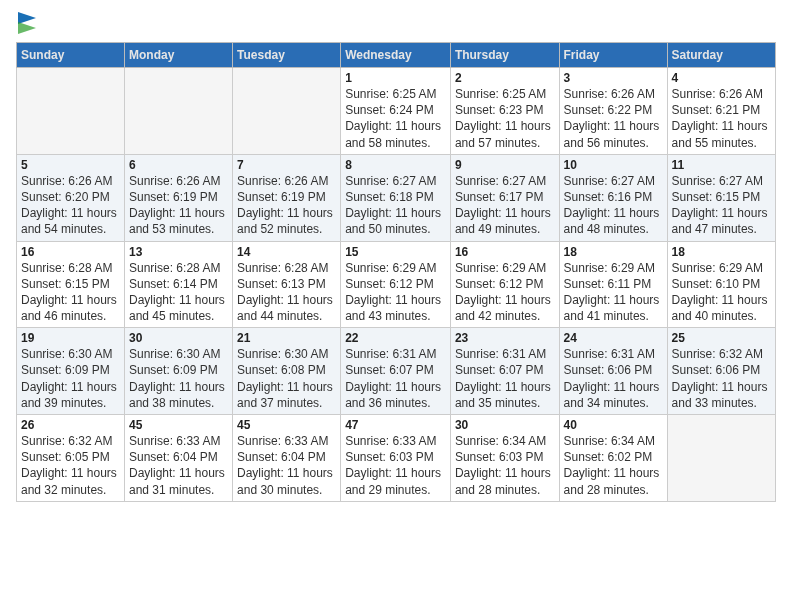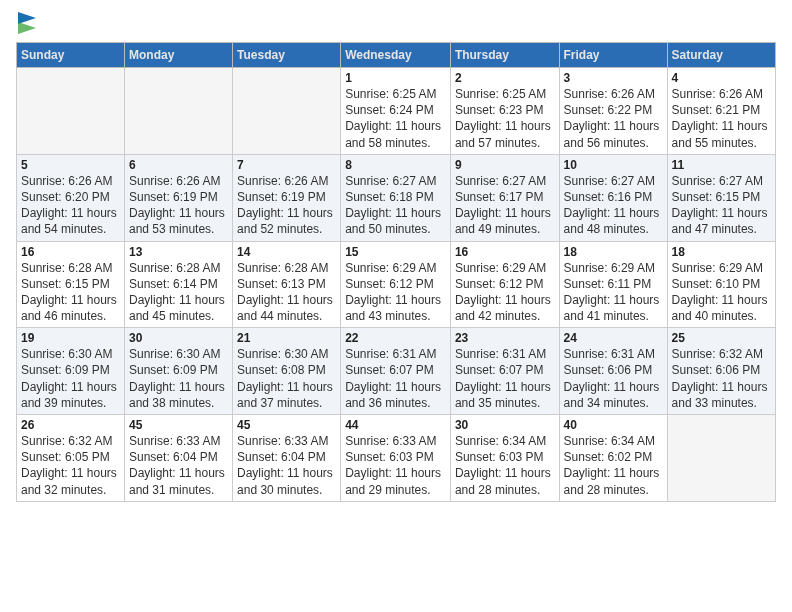--- a/index.html
+++ b/index.html
@@ -333,21 +333,21 @@
 and 31 minutes.</div>
           </td>
           <td>
             <span class="day-num">45</span>
             <div class="day-info" style="white-space: pre-line;">Sunrise: 6:33 AM
 Sunset: 6:04 PM
 Daylight: 11 hours
 and 30 minutes.</div>
           </td>
           <td>
-            <span class="day-num">44</span>
+            <span class="day-num">47</span>
             <div class="day-info" style="white-space: pre-line;">Sunrise: 6:33 AM
 Sunset: 6:03 PM
 Daylight: 11 hours
 and 29 minutes.</div>
           </td>
           <td>
             <span class="day-num">30</span>
             <div class="day-info" style="white-space: pre-line;">Sunrise: 6:34 AM
 Sunset: 6:03 PM
 Daylight: 11 hours

